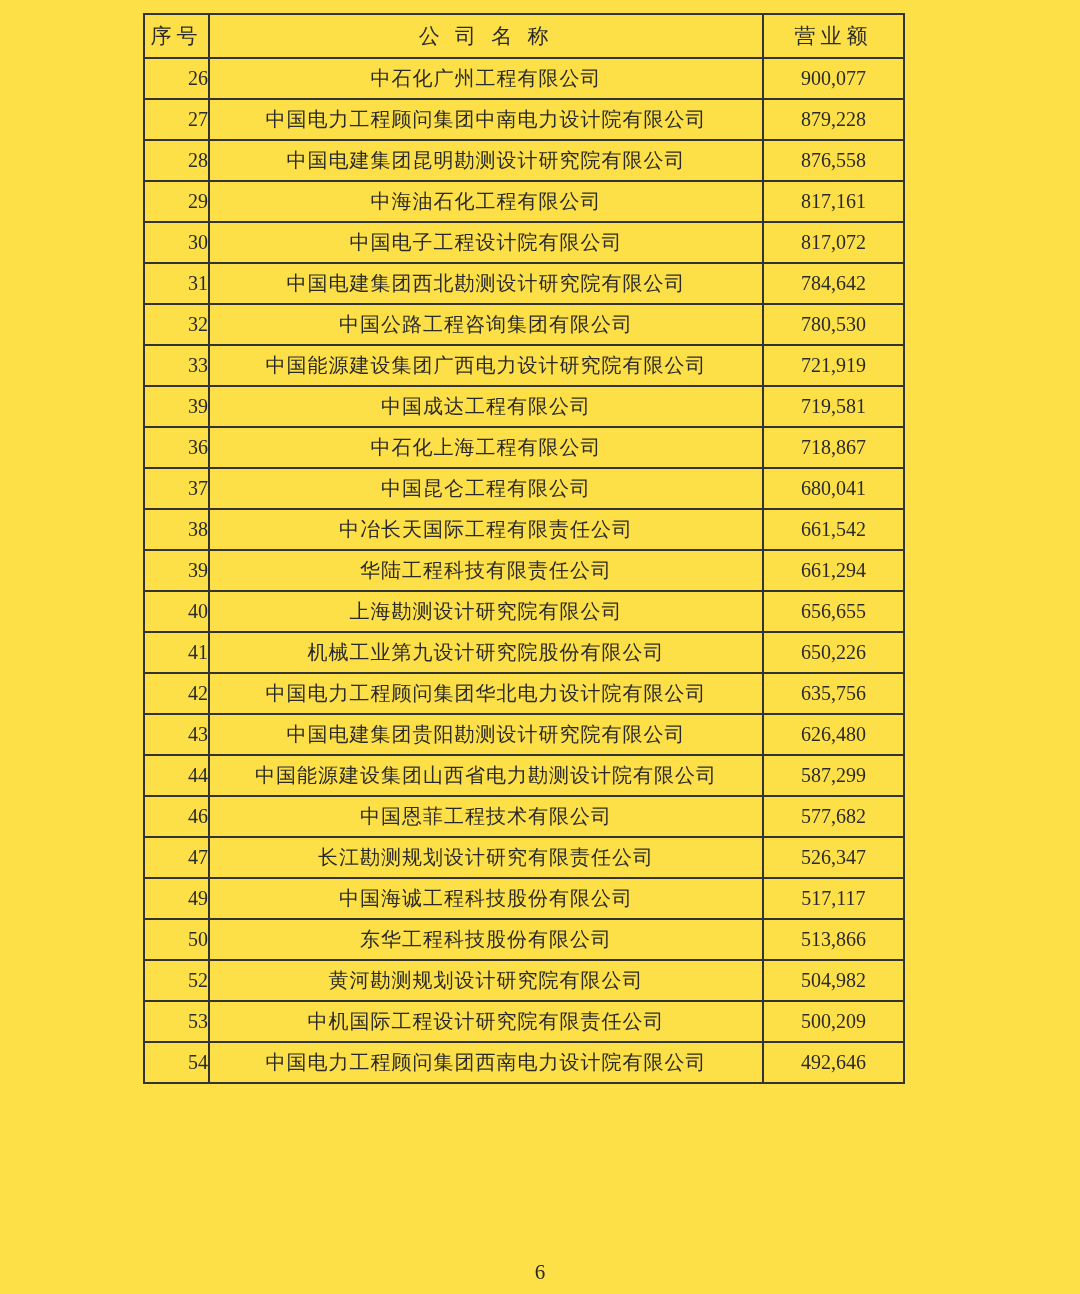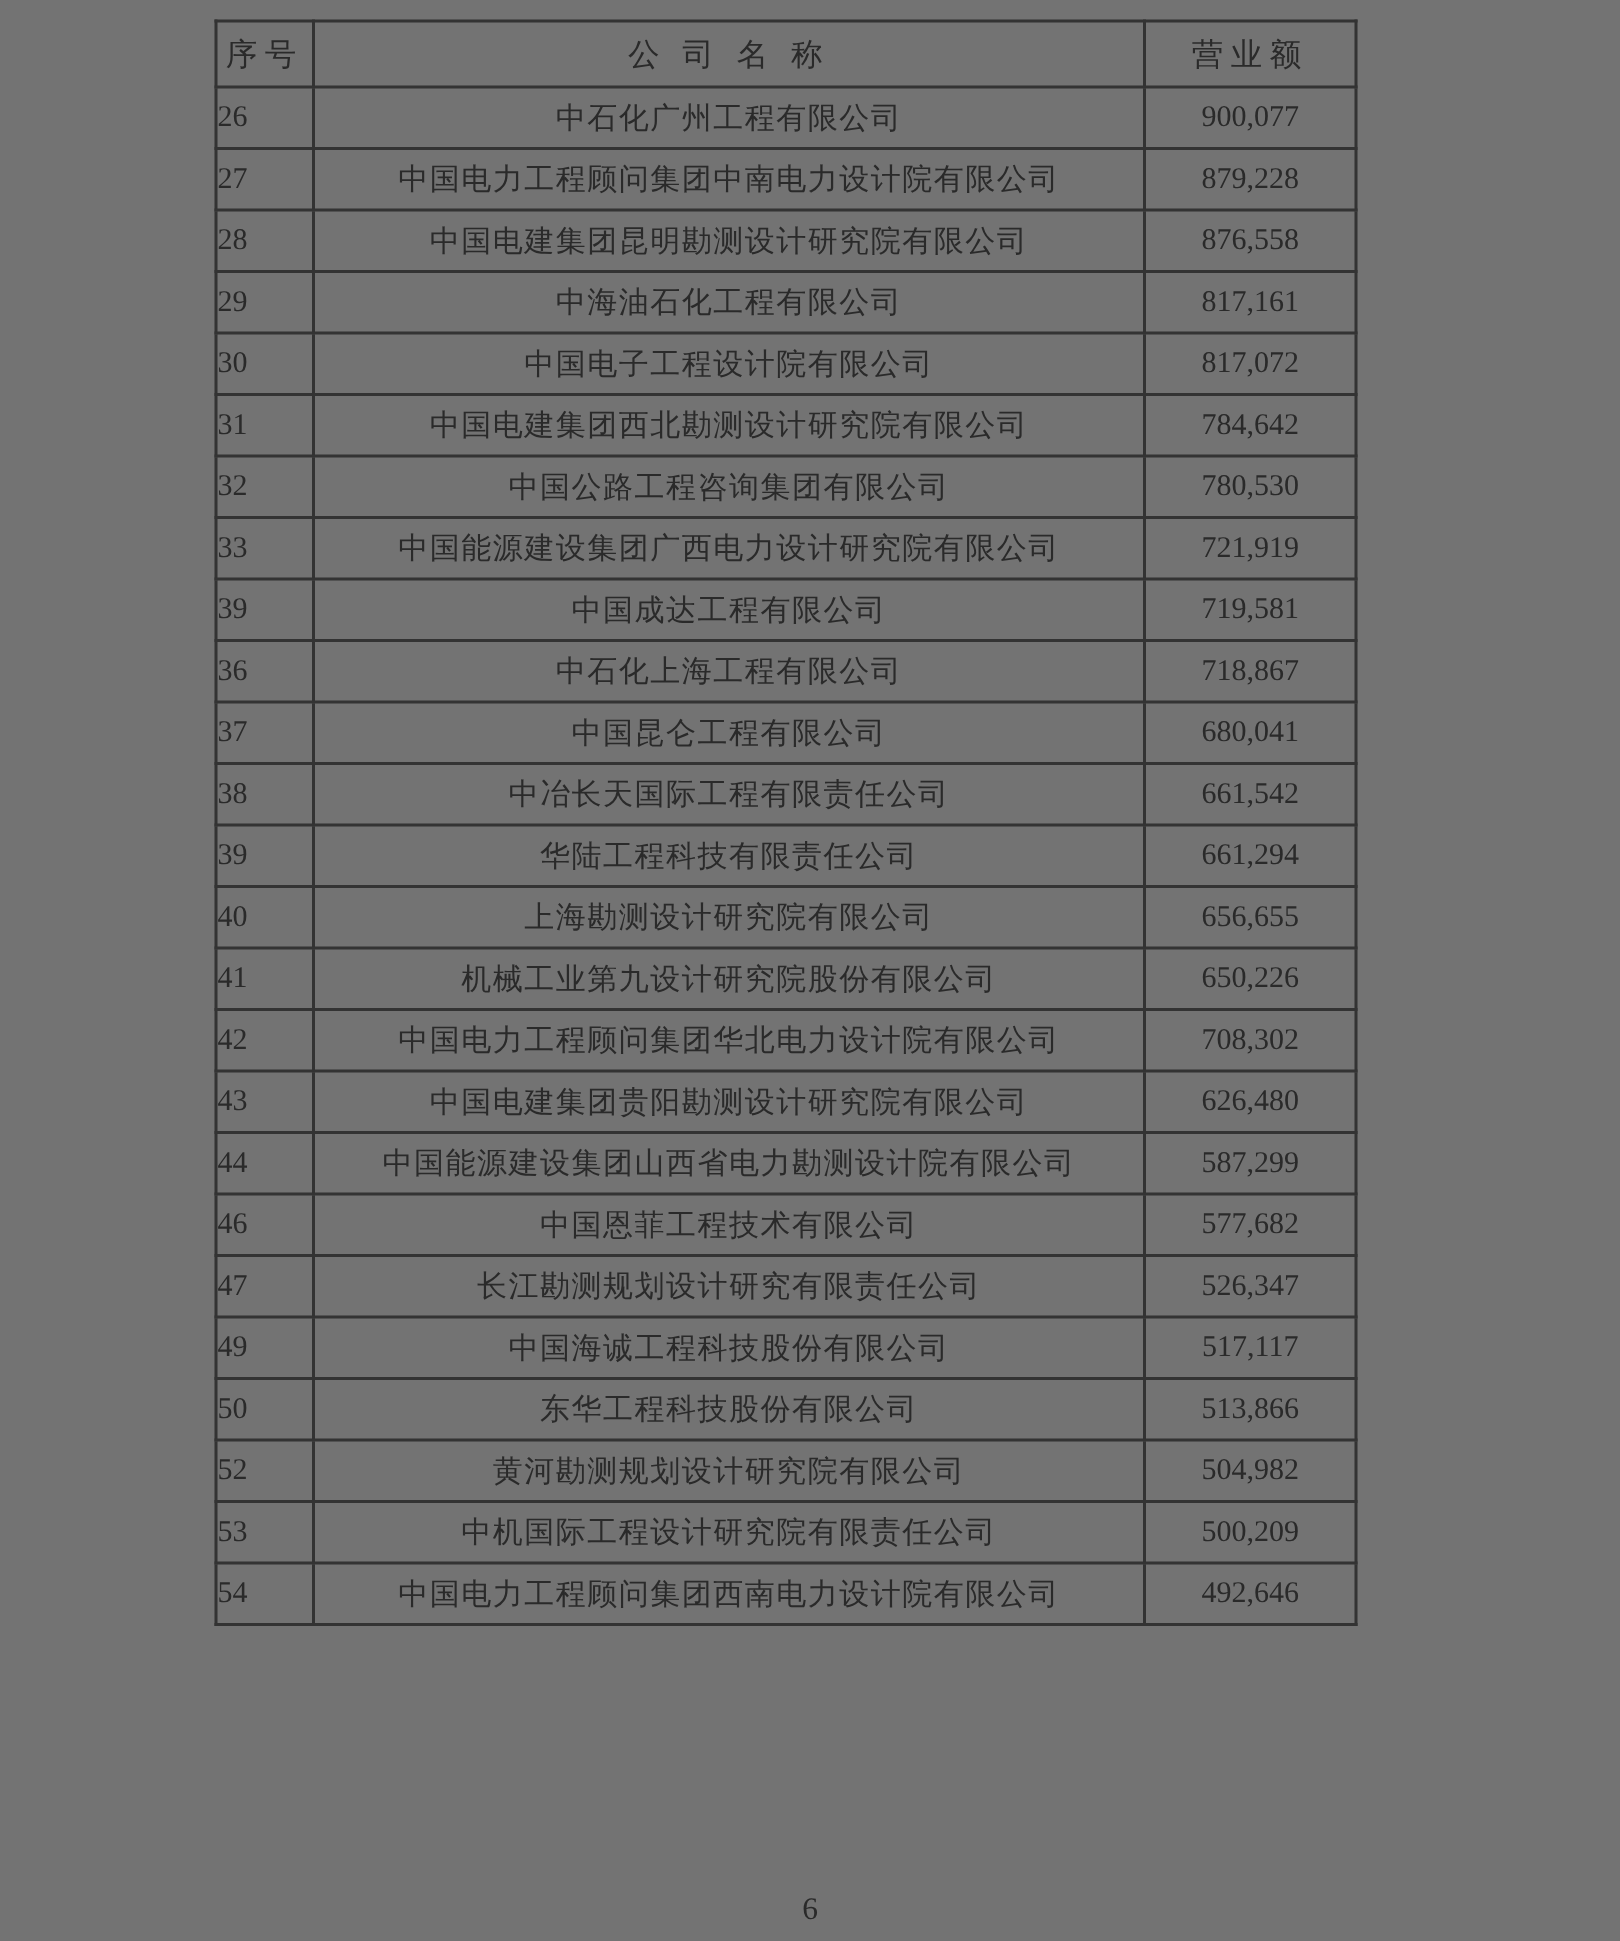--- a/index.html
+++ b/index.html
@@ -11,21 +11,21 @@
     width: 1080px;
     height: 1294px;
     background: #f6f6f6;
     font-family: "Liberation Serif", "DejaVu Serif", serif;
     color: #262626;
   }
   .page {
     position: relative;
     width: 1080px;
     height: 1294px;
-    background: #737373;
+    background: #fde047;
     overflow: hidden;
   }
   table.rank-table {
     position: absolute;
     left: 143px;
     top: 13px;
     width: 760px;
     border-collapse: collapse;
     table-layout: fixed;
   }
@@ -46,21 +46,21 @@
     text-align: center;
     letter-spacing: 5px;
     color: #2a2a2a;
   }
   table.rank-table td {
     height: 41px;
     font-size: 20px;
     color: #2a2a2a;
   }
   td.cell-rank {
-    text-align: left;
+    text-align: right;
     font-size: 21px;
   }
   td.cell-company {
     text-align: center;
     padding-left: 15px;
     letter-spacing: 1px;
   }
   td.cell-revenue {
     text-align: center;
     padding-right: 13px;
@@ -167,21 +167,21 @@
     <td class="cell-revenue">656,655</td>
   </tr>
         <tr>
     <td class="cell-rank">41</td>
     <td class="cell-company">机械工业第九设计研究院股份有限公司</td>
     <td class="cell-revenue">650,226</td>
   </tr>
         <tr>
     <td class="cell-rank">42</td>
     <td class="cell-company">中国电力工程顾问集团华北电力设计院有限公司</td>
-    <td class="cell-revenue">708,302</td>
+    <td class="cell-revenue">635,756</td>
   </tr>
         <tr>
     <td class="cell-rank">43</td>
     <td class="cell-company">中国电建集团贵阳勘测设计研究院有限公司</td>
     <td class="cell-revenue">626,480</td>
   </tr>
         <tr>
     <td class="cell-rank">44</td>
     <td class="cell-company">中国能源建设集团山西省电力勘测设计院有限公司</td>
     <td class="cell-revenue">587,299</td>

